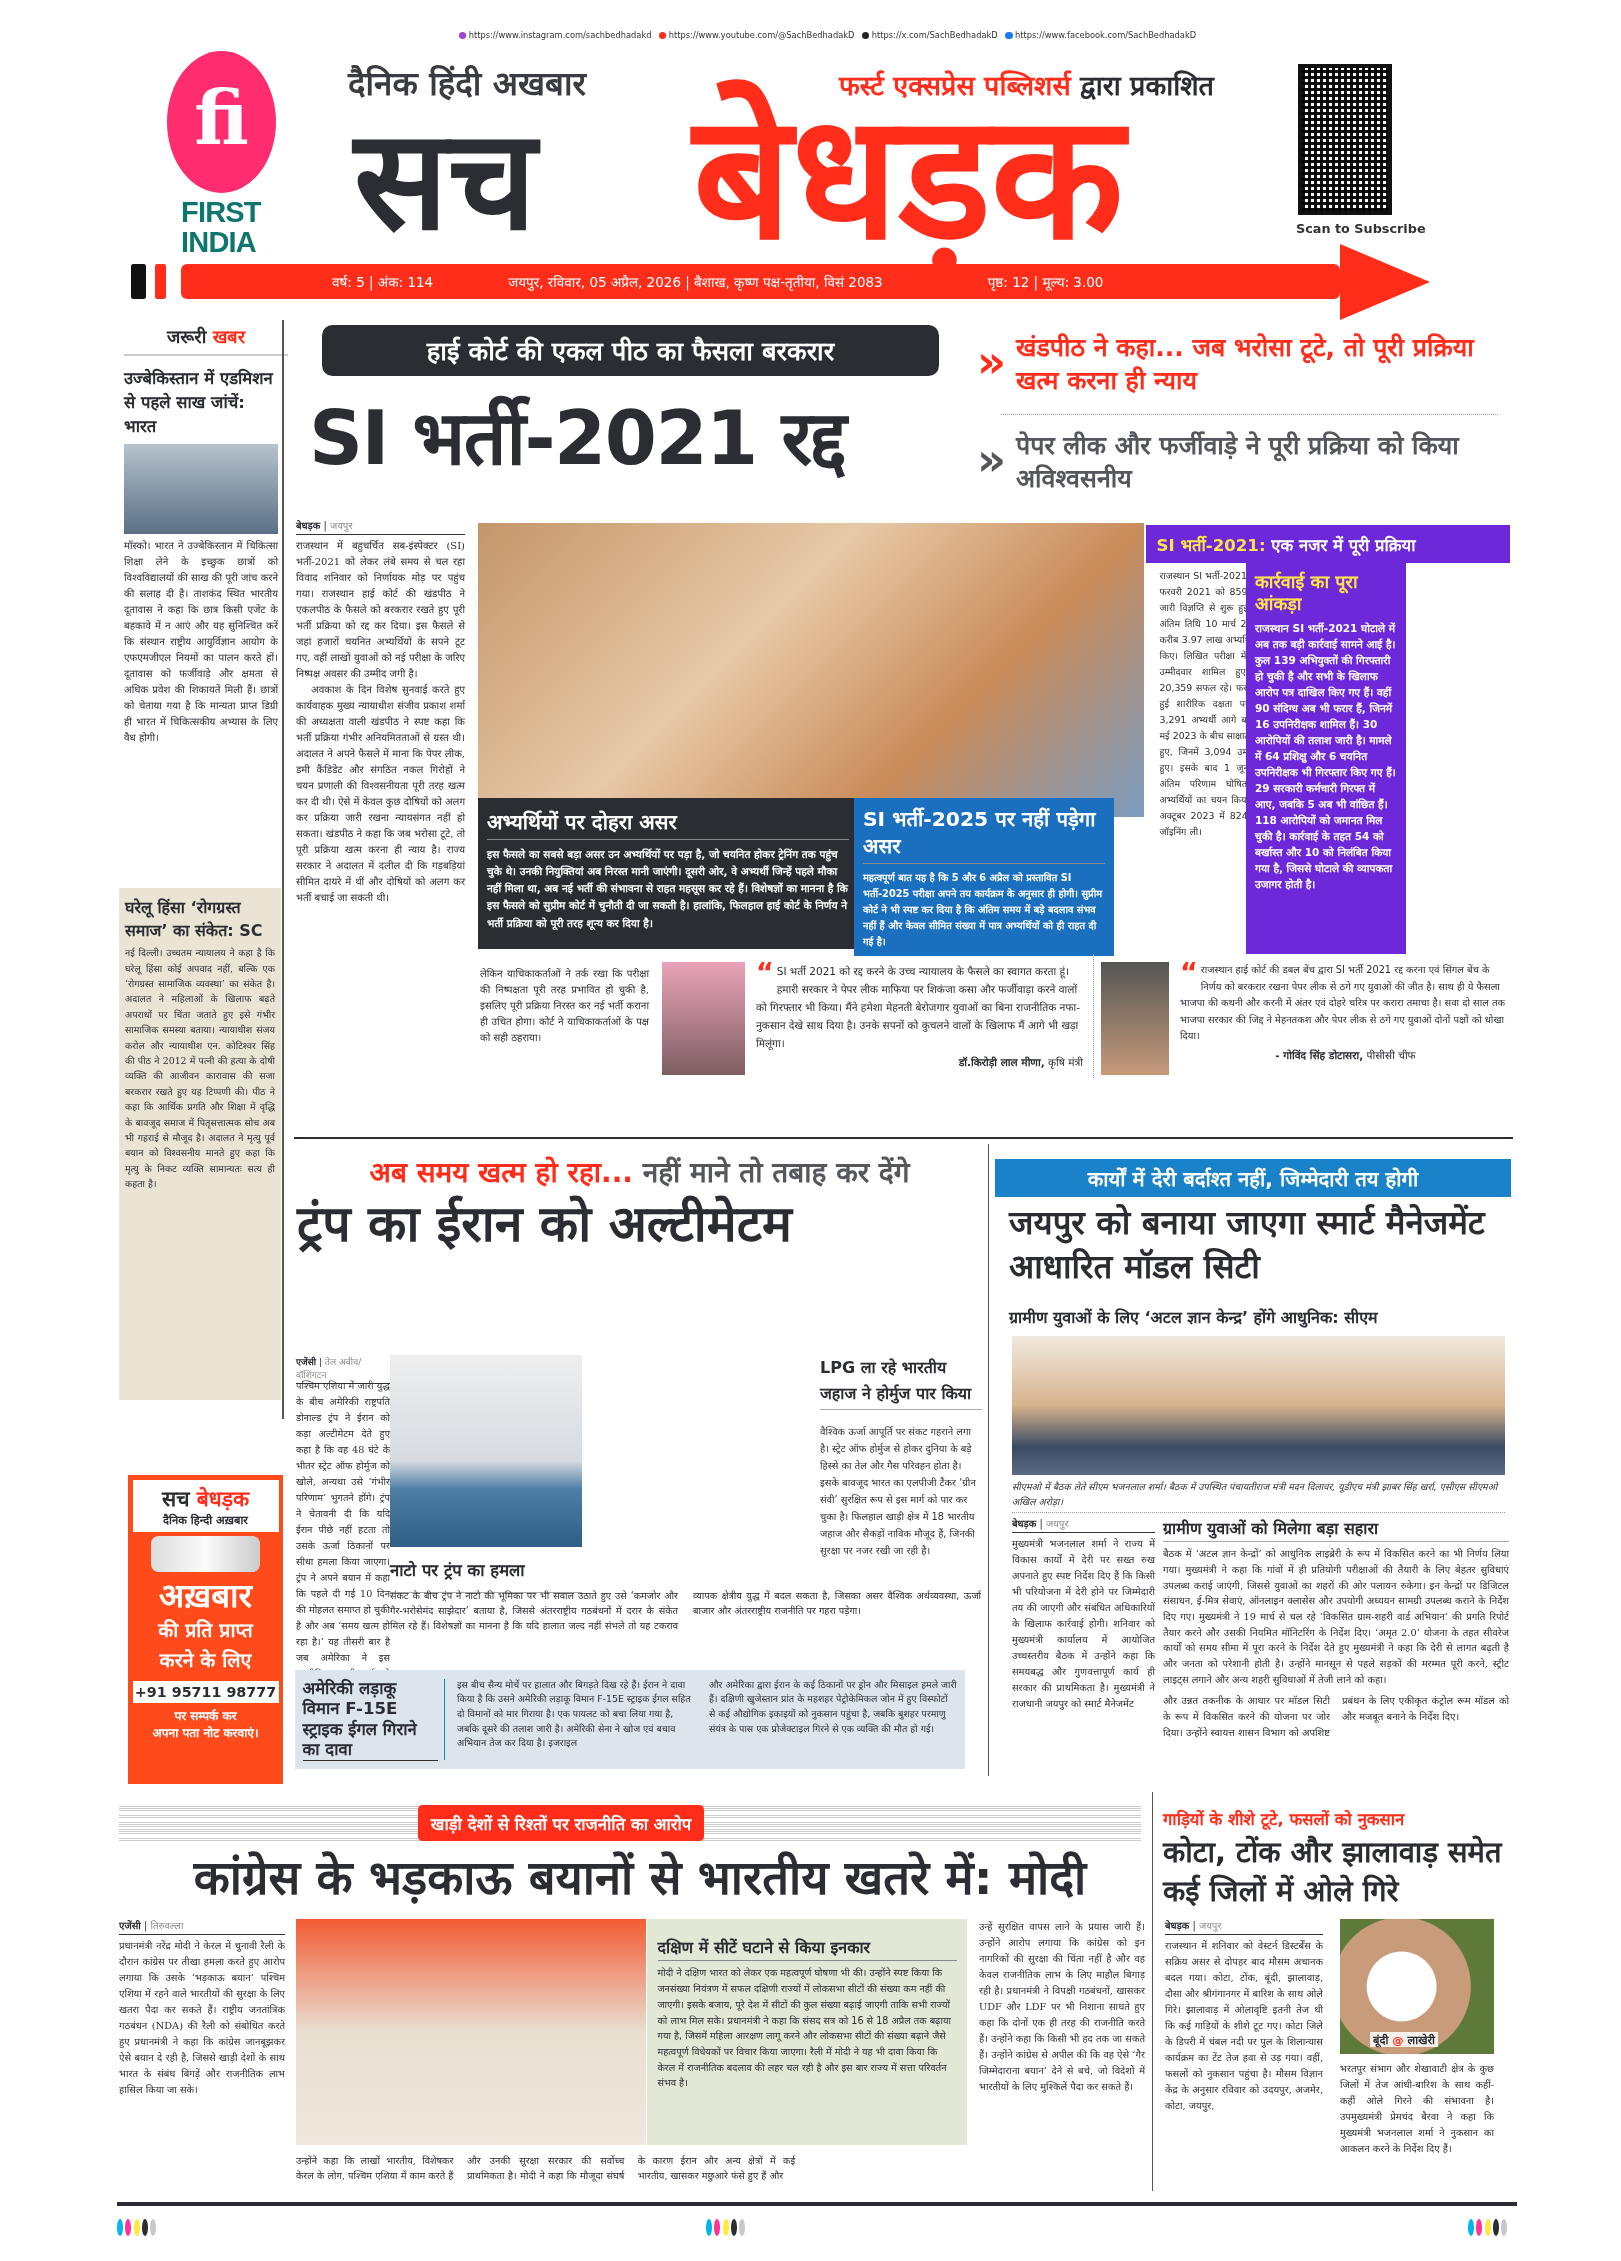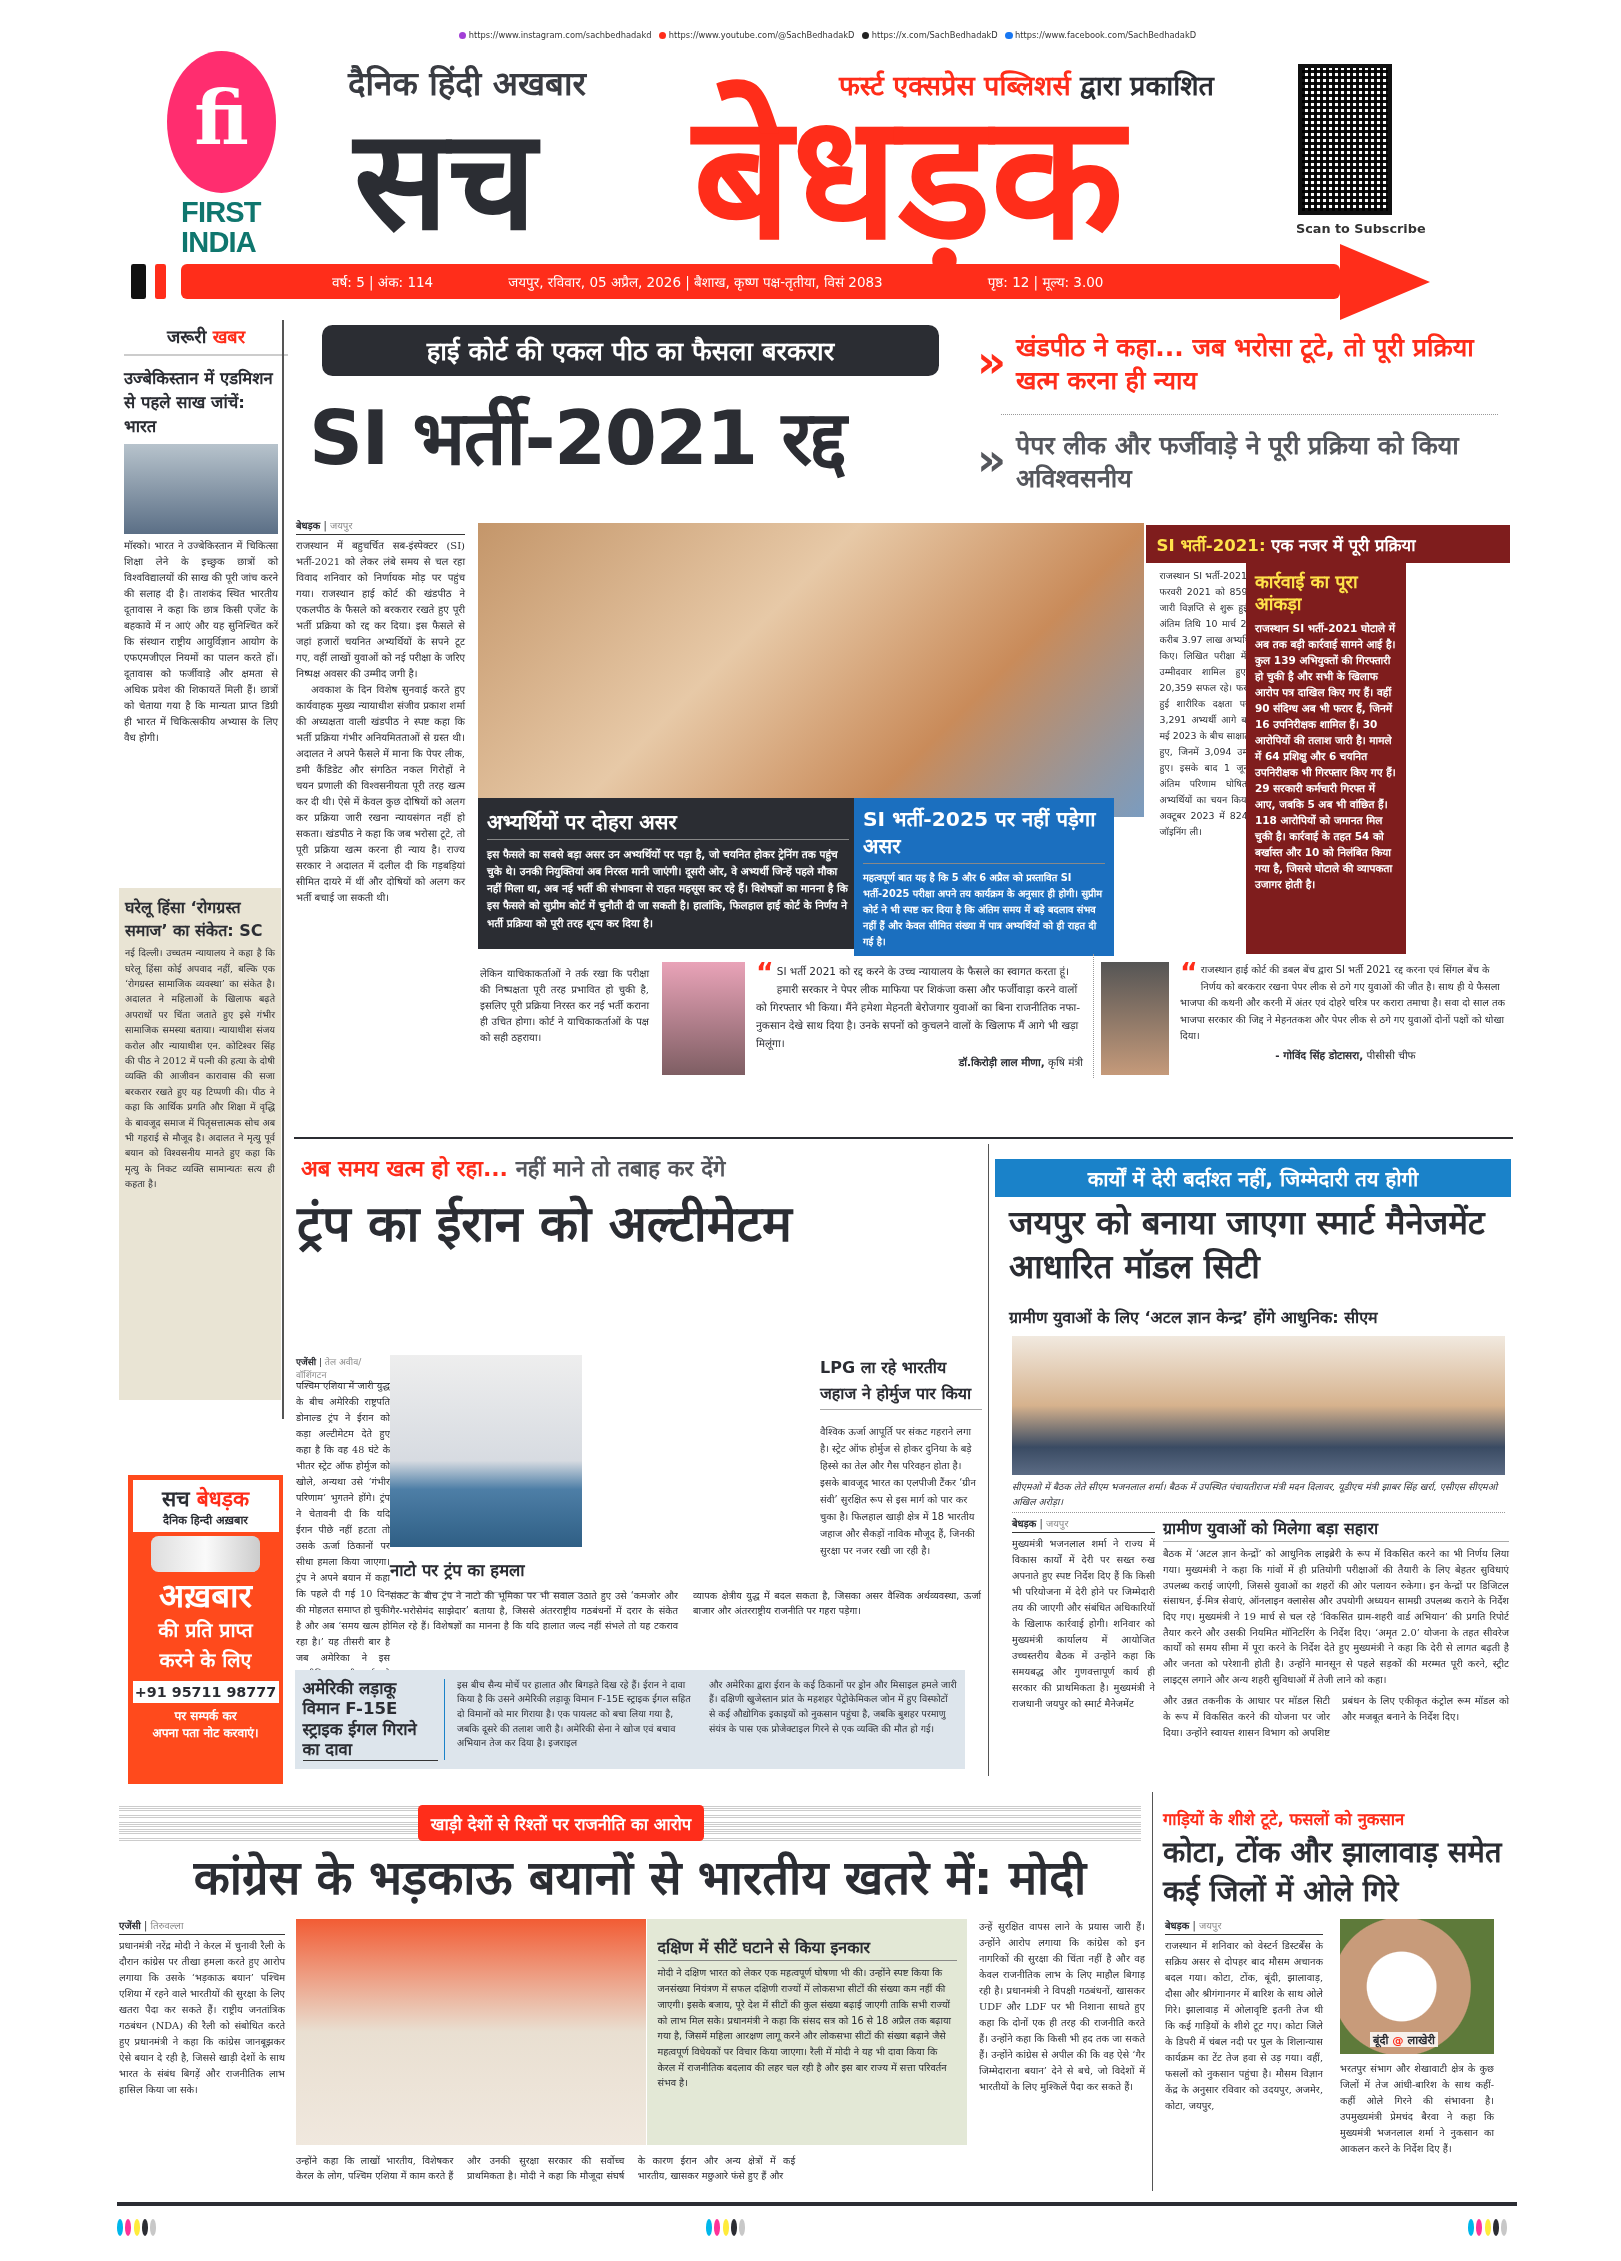--- a/index.html
+++ b/index.html
@@ -29,21 +29,21 @@
 .mega{left:309px;top:384px;font-size:75px;font-weight:bold;color:#2b2d33;letter-spacing:-1.5px}
 .deck-red{left:1016px;top:331px;font-size:25px;font-weight:bold;color:#ff2d1a;line-height:33px;width:482px}
 .deck-gray{left:1016px;top:429px;font-size:25px;font-weight:bold;color:#55575d;line-height:33px;width:482px}
 .chev{position:absolute;left:-39px;top:7.5px;font-size:45px;line-height:45px;font-weight:bold}
 .byline{font-size:9.8px;border-bottom:1.5px solid #333;padding-bottom:2.3px;margin-bottom:3px}
 .byline b{font-weight:bold}
 .byline span{color:#888}
 .img-block{background:linear-gradient(135deg,#c4966a 0%,#e7c9a7 40%,#c98b5a 70%,#7a9cc0 100%)}
 .dark-box{background:#2b2d33;color:#fff}
 .blue-box{background:#1b6fbf;color:#fff}
-.red-box{background:#7f1d1d;color:#fff}
+.red-box{background:#6d28d9;color:#fff}
 .box-h{font-size:20.3px;font-weight:bold;border-bottom:1.5px solid #888;padding-bottom:3px;margin-bottom:6px;line-height:27px}
 .box-p{font-size:10.5px;line-height:17.3px;font-weight:bold}
 .quote-mark{color:#ff2d1a;font-size:27px;font-weight:bold;line-height:21px;float:left;margin-right:3px}
 .quote-text{font-size:10.5px;line-height:18px}
 .quote-by{font-size:10.5px;text-align:right;margin-top:3px}
 .section-rule{height:2.3px;background:#2b2d33}
 .kicker-sky{background:#1a82c9;color:#fff;font-size:20.3px;font-weight:bold;display:flex;align-items:center;justify-content:center}
 .big-h{font-weight:bold;color:#2b2d33}
 .ad-box{left:128px;top:1475px;width:155px;height:309px;background:#ff4a1c;color:#fff;text-align:center}
 .ad-top{background:#fff;margin:4.5px;padding:4.5px 0;color:#2b2d33}
@@ -159,21 +159,21 @@
   <div class="abs" style="left:0;top:0;width:68px;height:113px;background:linear-gradient(180deg,#555,#c59a7a)"></div>
   <div class="abs" style="left:79px;top:0;width:331px">
     <span class="quote-mark">“</span>
     <span class="quote-text" style="font-size:9.8px;line-height:16.6px">राजस्थान हाई कोर्ट की डबल बेंच द्वारा SI भर्ती 2021 रद्द करना एवं सिंगल बेंच के निर्णय को बरकरार रखना पेपर लीक से ठगे गए युवाओं की जीत है। साथ ही ये फैसला भाजपा की कथनी और करनी में अंतर एवं दोहरे चरित्र पर करारा तमाचा है। सवा दो साल तक भाजपा सरकार की जिद्द ने मेहनतकश और पेपर लीक से ठगे गए युवाओं दोनों पक्षों को धोखा दिया।</span>
     <div class="quote-by" style="text-align:center"><b>- गोविंद सिंह डोटासरा,</b> <span>पीसीसी चीफ</span></div>
   </div>
 </div>
 
 <div class="abs section-rule" style="left:294px;top:1137px;width:1219px"></div>
 
-<div class="abs" style="left:301px;top:1152px;width:677px;font-size:22px;font-weight:bold;">
+<div class="abs" style="left:301px;top:1152px;width:677px;font-size:28px;font-weight:bold;text-align:center">
   <span style="color:#ff2d1a">अब समय खत्म हो रहा...</span> <span style="color:#55575d">नहीं माने तो तबाह कर देंगे</span>
 </div>
 <div class="abs big-h" style="left:297px;top:1193px;width:693px;font-size:50px;line-height:62px">
   <div>ट्रंप का ईरान को अल्टीमेटम</div>
 </div>
 <div class="abs" style="left:296px;top:1355px;width:94px">
   <div class="byline" style="font-size:9px"><b>एजेंसी</b> | <span>तेल अवीव/वॉशिंगटन</span></div>
 </div>
 <div class="abs" style="left:296px;top:1378px;width:94px">
   <p class="body-text" style="font-size:9.6px;line-height:16px">पश्चिम एशिया में जारी युद्ध के बीच अमेरिकी राष्ट्रपति डोनाल्ड ट्रंप ने ईरान को कड़ा अल्टीमेटम देते हुए कहा है कि वह 48 घंटे के भीतर स्ट्रेट ऑफ होर्मुज को खोले, अन्यथा उसे ‘गंभीर परिणाम’ भुगतने होंगे। ट्रंप ने चेतावनी दी कि यदि ईरान पीछे नहीं हटता तो उसके ऊर्जा ठिकानों पर सीधा हमला किया जाएगा। ट्रंप ने अपने बयान में कहा कि पहले दी गई 10 दिन की मोहलत समाप्त हो चुकी है और अब ‘समय खत्म हो रहा है।’ यह तीसरी बार है जब अमेरिका ने इस रणनीतिक समुद्री मार्ग को लेकर ईरान को चेताया है।</p>

